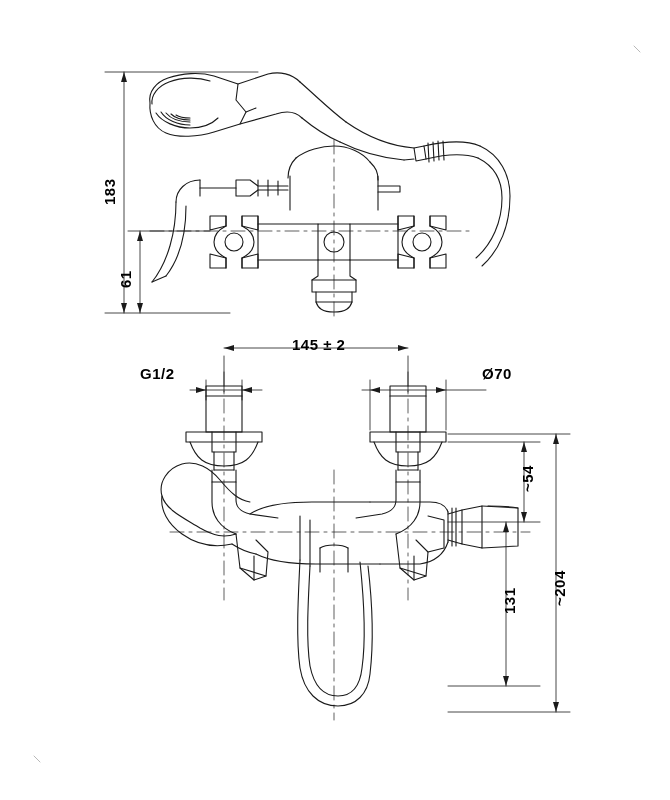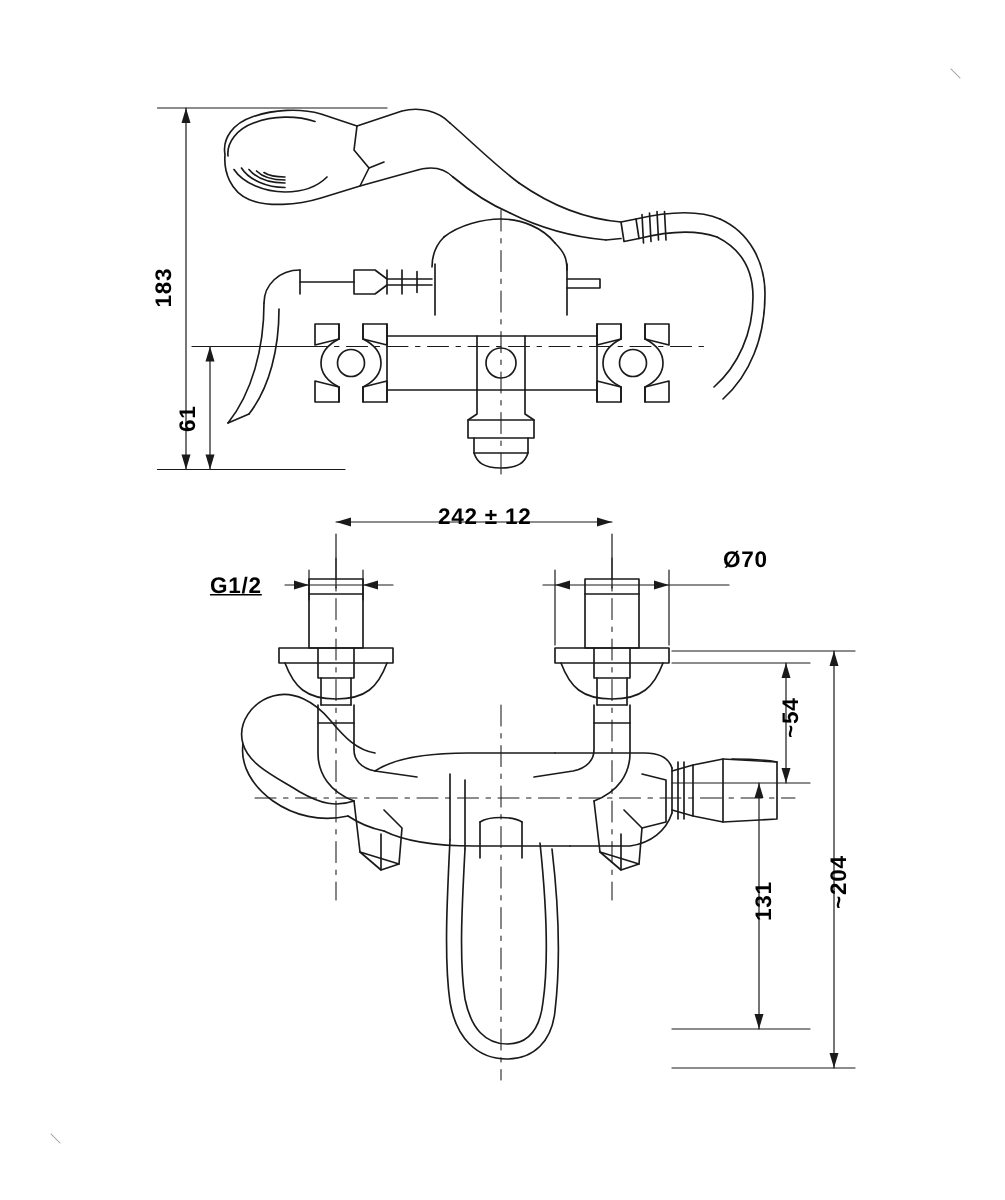--- a/index.html
+++ b/index.html
@@ -265,23 +265,23 @@
         <path d="M634 46 L640 52"></path>
         <path d="M34 756 L40 762"></path>
       </g>
     </g>
   </svg>
 
   <div class="dim-label rot90" style="left:101px; top:205px;">183</div>
 
   <div class="dim-label rot90" style="left:117px; top:288px;">61</div>
 
-  <div class="dim-label" style="left:292px; top:336px;">242 ± 12</div>
-
-  <div class="dim-label" style="left:140px; top:382px;text-decoration:underline;">G1/2</div>
+  <div class="dim-label" style="left:292px; top:336px;">145 ± 2</div>
+
+  <div class="dim-label" style="left:140px; top:365px;">G1/2</div>
 
   <div class="dim-label" style="left:482px; top:365px;">Ø70</div>
 
   <div class="dim-label rot90" style="left:519px; top:492px;">~54</div>
 
   <div class="dim-label rot90" style="left:501px; top:614px;">131</div>
 
   <div class="dim-label rot90" style="left:551px; top:606px;">~204</div>
 
 </div>

